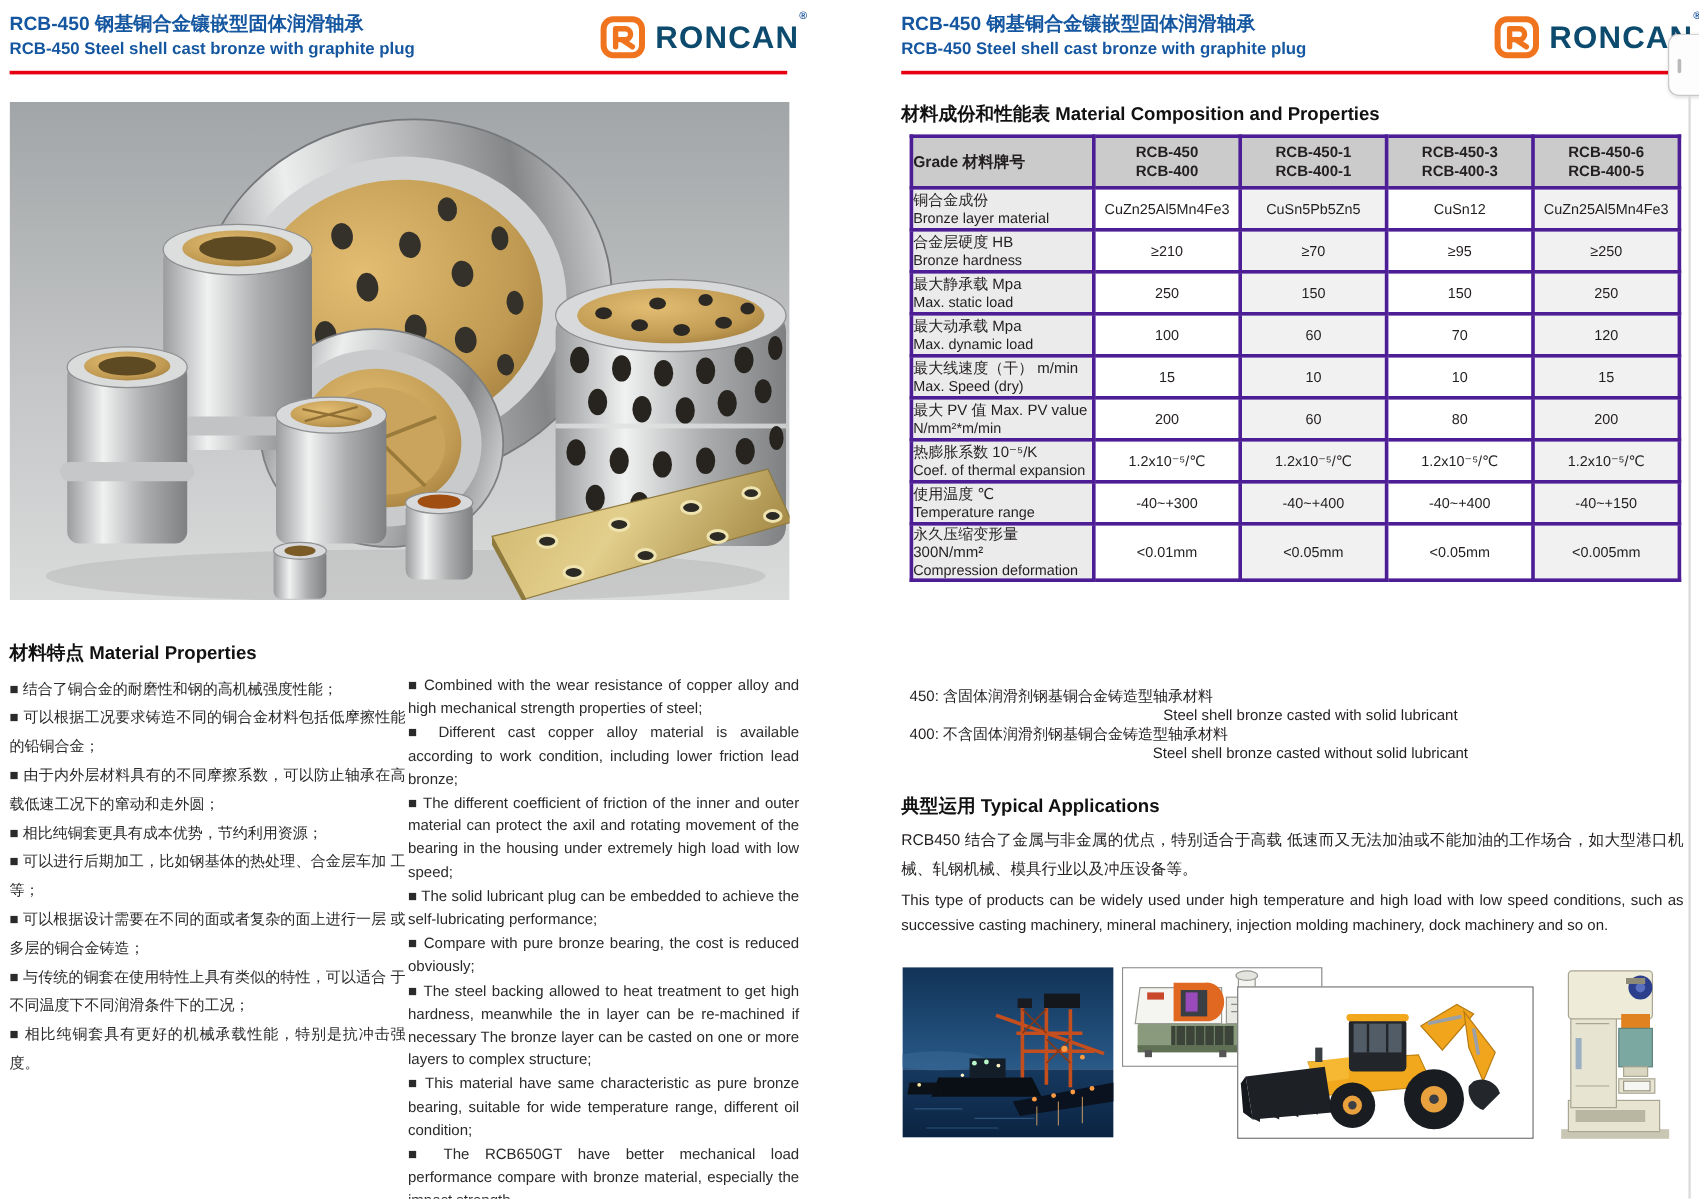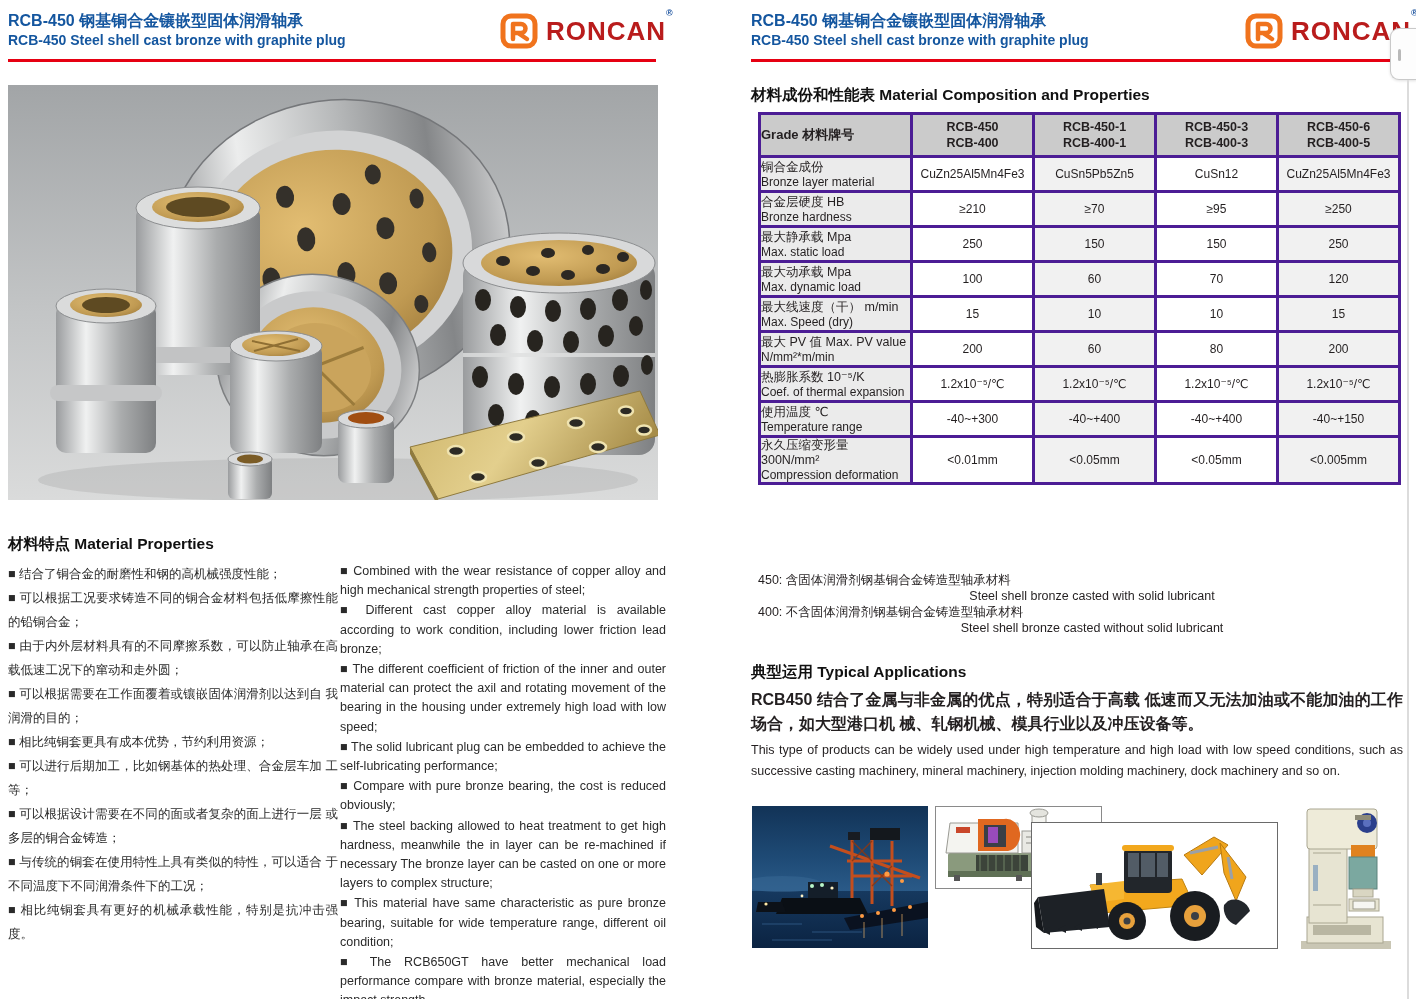--- a/index.html
+++ b/index.html
@@ -8,21 +8,21 @@
     font-family:"Liberation Sans","DejaVu Sans",sans-serif;color:#231f20;
     overflow:hidden;-webkit-font-smoothing:antialiased;
   }
   .abs{position:absolute;}
   
   .hdr-zh{font-size:16px;font-weight:bold;color:#14569f;line-height:20px;}
   .hdr-en{font-size:14px;font-weight:bold;color:#14569f;line-height:18px;}
   .redline{height:3px;background:#e60012;}
   
   .logo{display:flex;align-items:center;gap:6px;}
-  .logo-text{font-size:26px;font-weight:bold;color:#b91c1c;letter-spacing:1px;line-height:1;}
+  .logo-text{font-size:26px;font-weight:bold;color:#0c4a6e;letter-spacing:1px;line-height:1;}
   .logo-reg{font-size:9px;font-weight:bold;color:#174f9c;vertical-align:top;position:relative;top:-10px;}
   
   .sec-h{font-size:15.5px;font-weight:bold;color:#111111;}
   
   .blist{list-style:none;margin:0;padding:0;text-align:justify;}
   .blist-zh li{font-size:12.5px;line-height:24px;color:#2a2a2a;}
   .blist-en li{font-size:12.5px;line-height:19.2px;color:#2a2a2a;margin-bottom:1px;}
   
   table.spec{border-collapse:collapse;table-layout:fixed;width:643px;}
   table.spec td,table.spec th{border:3px solid #4c1d95;padding:0;vertical-align:middle;}
@@ -31,21 +31,21 @@
   td.lbl{background:#ebebeb;padding:4px 4px 4px 8px;height:32px;}
   td.lbl .lz{display:block;font-size:12.5px;line-height:15px;}
   td.lbl .le{display:block;font-size:12px;line-height:14px;}
   td.val{text-align:center;font-size:12px;background:#ffffff;}
   td.val.alt{background:#f1f1f1;}
   
   .notes{font-size:12.5px;line-height:16px;}
   .notes .n-zh{display:block;}
   .notes .n-en{display:block;padding-left:28px;text-align:center;}
   
-  .para{font-size:16px;line-height:24px;text-align:justify;font-weight:bold;}
+  .para{font-size:13px;line-height:24px;text-align:justify;}
   .para-en{font-size:12.5px;line-height:21px;text-align:justify;}
   
   .frame{border:1px solid #8a8a8a;background:#fff;box-sizing:border-box;}
   
   .sb-thumb{width:26px;height:50px;background:#fdfdfd;border:1px solid #c9c9c9;border-right:none;
     border-radius:9px 0 0 9px;box-shadow:0 1px 3px rgba(0,0,0,.12);}
   .sb-dash{position:absolute;left:7px;top:20px;width:3px;height:12px;background:#b9b9b9;border-radius:2px;}
   .sb-track{width:2px;background:#dcdcdc;}
 </style>
 </head>
@@ -229,21 +229,20 @@
       </g>
     </svg>
   </div>
 
   <div class="abs sec-h" style="left:8px;top:534px;">材料特点 Material Properties</div>
 
   <ul class="abs blist blist-zh" style="left:8px;top:562px;width:330px;">
     <li>■ 结合了铜合金的耐磨性和钢的高机械强度性能；</li>
     <li>■ 可以根据工况要求铸造不同的铜合金材料包括低摩擦性能的铅铜合金；</li>
     <li>■ 由于内外层材料具有的不同摩擦系数，可以防止轴承在高载低速工况下的窜动和走外圆；</li>
-    <li>■ 可以根据需要在工作面覆着或镶嵌固体润滑剂以达到自 我润滑的目的；</li>
     <li>■ 相比纯铜套更具有成本优势，节约利用资源；</li>
     <li>■ 可以进行后期加工，比如钢基体的热处理、合金层车加 工等；</li>
     <li>■ 可以根据设计需要在不同的面或者复杂的面上进行一层 或多层的铜合金铸造；</li>
     <li>■ 与传统的铜套在使用特性上具有类似的特性，可以适合 于不同温度下不同润滑条件下的工况；</li>
     <li>■ 相比纯铜套具有更好的机械承载性能，特别是抗冲击强度。</li>
   </ul>
 
   <ul class="abs blist blist-en" style="left:340px;top:562px;width:326px;">
     <li>■ Combined with the wear resistance of copper alloy and high mechanical strength properties of steel;</li>
     <li>■ Different cast copper alloy material is available according to work condition, including lower friction lead bronze;</li>

